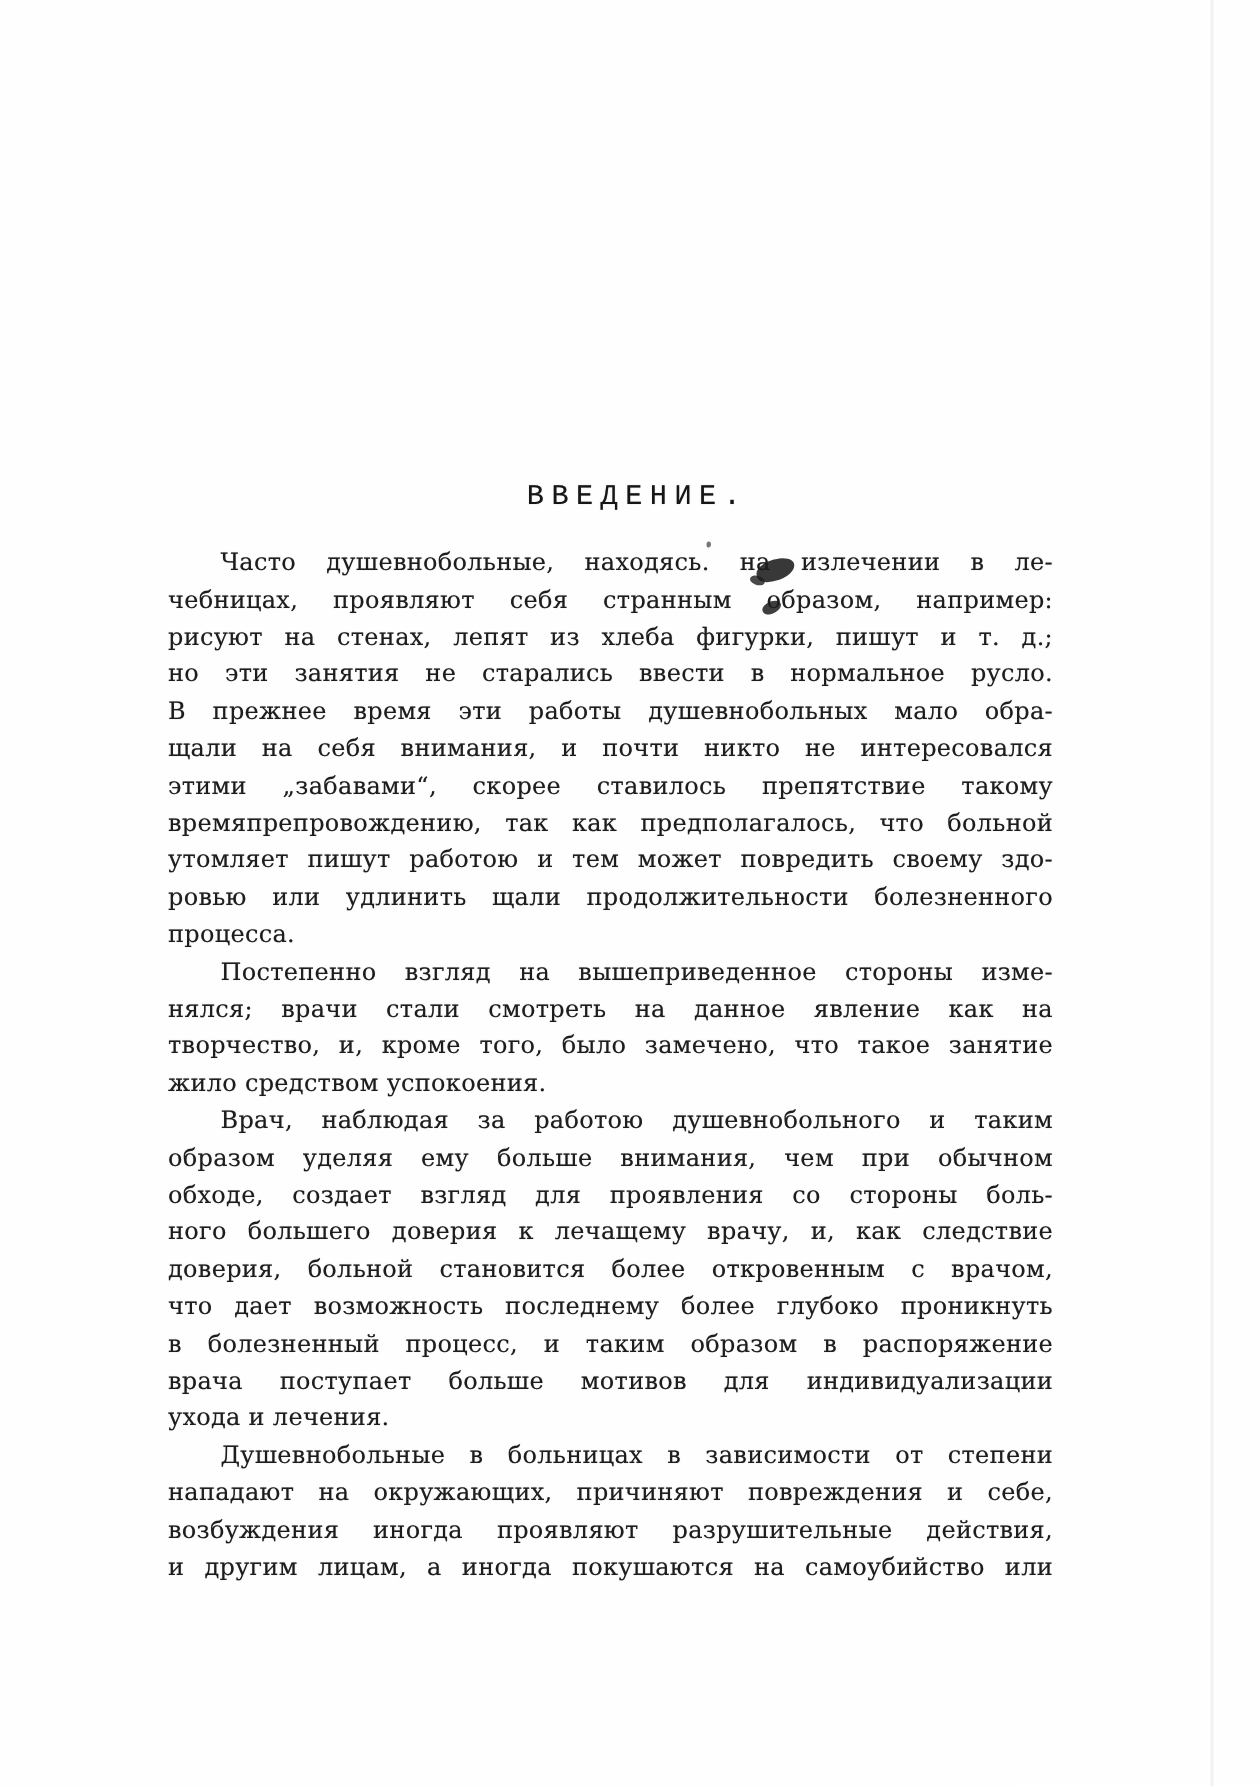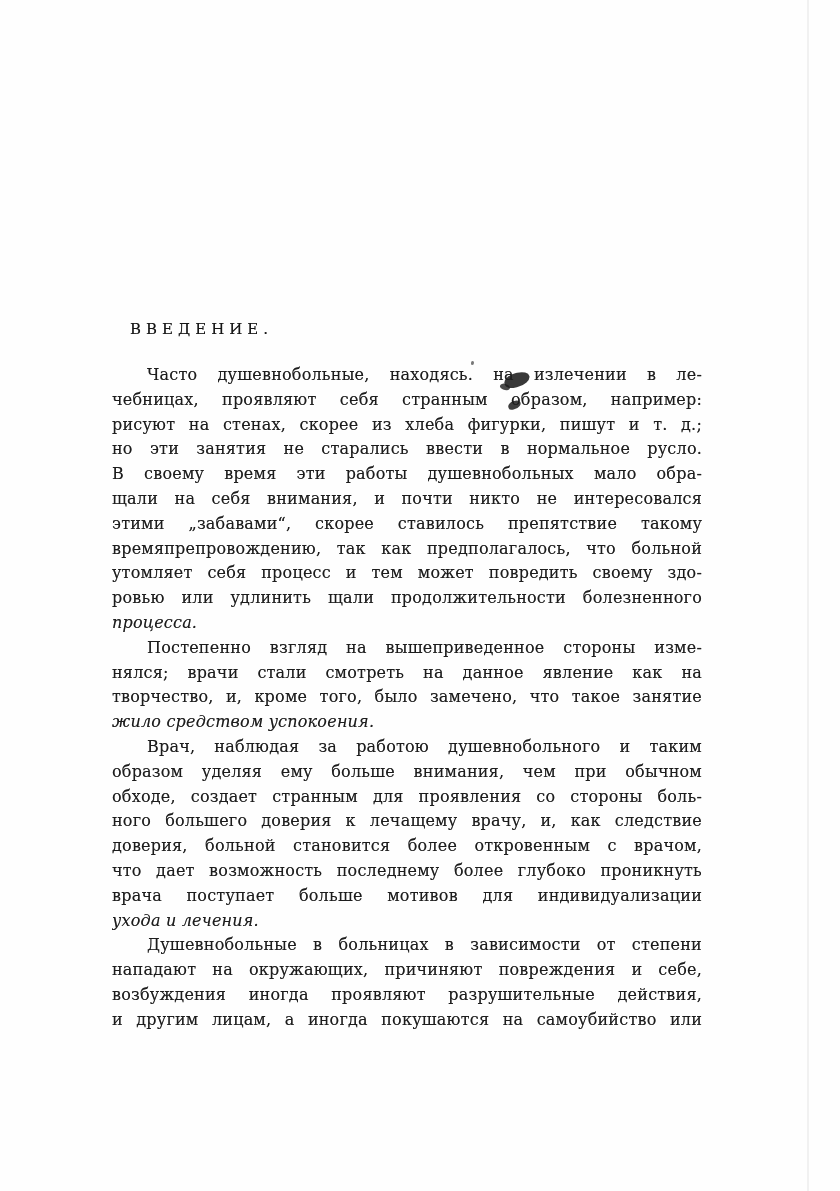--- a/index.html
+++ b/index.html
@@ -17,43 +17,45 @@
     color: #1d1d1d;
   }
   .scan-vline {
     position: absolute; left: 807px; top: 0;
     width: 2px; height: 1191px;
     background: #f1f1f1;
   }
   .title {
     position: absolute; left: 130px; top: 320px;
     width: 590px;
-    font-size: 15px;
+    text-align: center;
+    font-size: 19px;
     letter-spacing: 5px;
     color: #161616;
     text-shadow: 0 0 0.5px rgba(20,20,20,0.55);
+    font-family: Liberation Mono, monospace;
   }
   .body-block {
     position: absolute; left: 112px; top: 363px;
     width: 590px;
     font-size: 16px;
     line-height: 24.8px;
     letter-spacing: 0.2px;
     color: #1d1d1d;
     text-shadow: 0 0 0.5px rgba(25,25,25,0.5);
   }
   .line {
     text-align: justify;
     text-align-last: justify;
     height: 24.8px;
     overflow: hidden;
     white-space: normal;
   }
   .line.first { text-indent: 35px; }
-  .line.last { text-align: left; text-align-last: left; font-style: italic; }
+  .line.last { text-align: left; text-align-last: left; }
   .ink-blot {
     position: absolute;
     background: #1c1c1c;
     border-radius: 55% 45% 60% 40%;
     opacity: 0.88;
   }
   .blot-1 { left: 504px; top: 373px; width: 26px; height: 14px; transform: rotate(-14deg); }
   .blot-1b { left: 500px; top: 384px; width: 10px; height: 6px; transform: rotate(25deg); opacity: 0.8; }
   .blot-2 { left: 508px; top: 401px; width: 13px; height: 8px; transform: rotate(-18deg); opacity: 0.85; }
   .speck-1 { left: 471px; top: 361px; width: 3px; height: 4px; opacity: 0.6; }
@@ -65,45 +67,46 @@
 
   <div class="scan-vline"></div>
 
   <div class="title">ВВЕДЕНИЕ.</div>
 
   <div class="body-block">
 
     <div>
       <div class="line first">Часто душевнобольные, находясь. на излечении в ле-</div>
       <div class="line">чебницах, проявляют себя странным образом, например:</div>
-      <div class="line">рисуют на стенах, скорее из хлеба фигурки, пишут и т. д.;</div>
+      <div class="line">рисуют на стенах, лепят из хлеба фигурки, пишут и т. д.;</div>
       <div class="line">но эти занятия не старались ввести в нормальное русло.</div>
-      <div class="line">В своему время эти работы душевнобольных мало обра-</div>
+      <div class="line">В прежнее время эти работы душевнобольных мало обра-</div>
       <div class="line">щали на себя внимания, и почти никто не интересовался</div>
       <div class="line">этими „забавами“, скорее ставилось препятствие такому</div>
       <div class="line">времяпрепровождению, так как предполагалось, что больной</div>
-      <div class="line">утомляет себя процесс и тем может повредить своему здо-</div>
+      <div class="line">утомляет пишут работою и тем может повредить своему здо-</div>
       <div class="line">ровью или удлинить щали продолжительности болезненного</div>
       <div class="line last">процесса.</div>
     </div>
 
     <div>
       <div class="line first">Постепенно взгляд на вышеприведенное стороны изме-</div>
       <div class="line">нялся; врачи стали смотреть на данное явление как на</div>
       <div class="line">творчество, и, кроме того, было замечено, что такое занятие</div>
       <div class="line last">жило средством успокоения.</div>
     </div>
 
     <div>
       <div class="line first">Врач, наблюдая за работою душевнобольного и таким</div>
       <div class="line">образом уделяя ему больше внимания, чем при обычном</div>
-      <div class="line">обходе, создает странным для проявления со стороны боль-</div>
+      <div class="line">обходе, создает взгляд для проявления со стороны боль-</div>
       <div class="line">ного большего доверия к лечащему врачу, и, как следствие</div>
       <div class="line">доверия, больной становится более откровенным с врачом,</div>
       <div class="line">что дает возможность последнему более глубоко проникнуть</div>
+      <div class="line">в болезненный процесс, и таким образом в распоряжение</div>
       <div class="line">врача поступает больше мотивов для индивидуализации</div>
       <div class="line last">ухода и лечения.</div>
     </div>
 
     <div>
       <div class="line first">Душевнобольные в больницах в зависимости от степени</div>
       <div class="line">нападают на окружающих, причиняют повреждения и себе,</div>
       <div class="line">возбуждения иногда проявляют разрушительные действия,</div>
       <div class="line">и другим лицам, а иногда покушаются на самоубийство или</div>
     </div>

